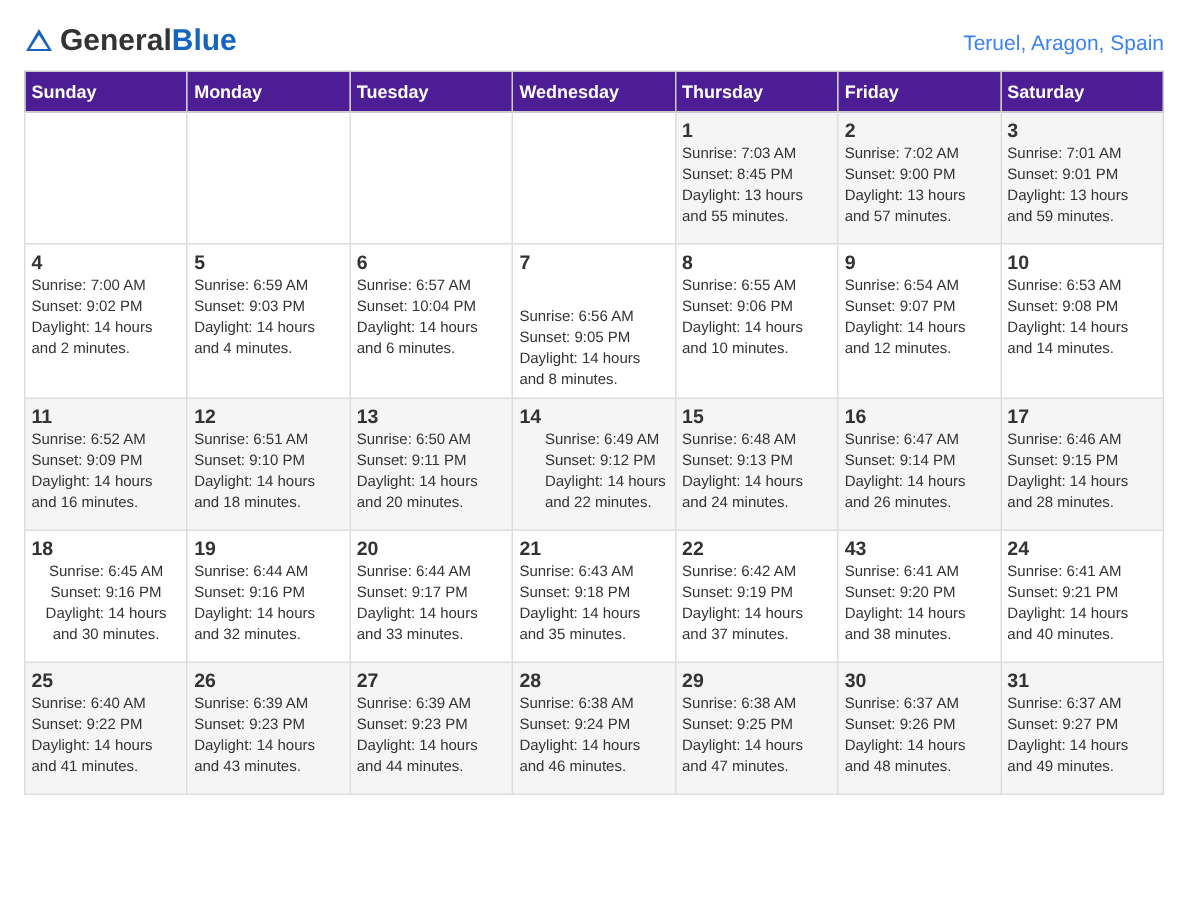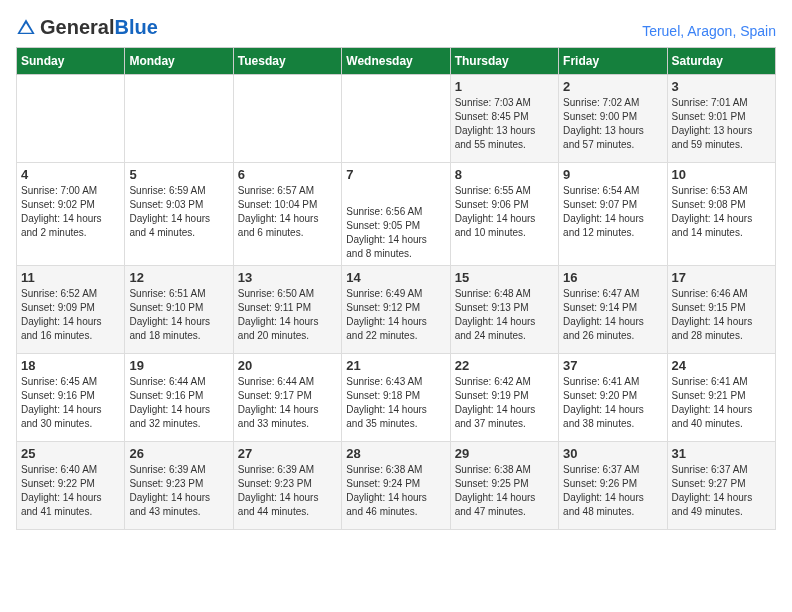--- a/index.html
+++ b/index.html
@@ -6,21 +6,21 @@
     body {
       font-family: Arial, sans-serif;
       background: #fff;
       width: 792px;
       min-height: 612px;
       padding: 16px;
     }
     .header {
       display: flex;
       justify-content: space-between;
-      align-items: flex-end;
+      align-items: center;
       margin-bottom: 8px;
     }
     .logo {
       display: flex;
       align-items: center;
       gap: 4px;
     }
     .logo-text-general {
       font-size: 20px;
       font-weight: bold;
@@ -46,21 +46,21 @@
     .location-title {
       font-size: 14px;
       color: #3b82f6;
     }
     table {
       width: 100%;
       border-collapse: collapse;
       table-layout: fixed;
     }
     thead tr th {
-      background-color: #15803d;
+      background-color: #4c1d95;
       color: #fff;
       font-size: 12px;
       font-weight: bold;
       padding: 6px 4px;
       text-align: left;
       border: 1px solid #ccc;
     }
     tbody tr td {
       vertical-align: top;
       border: 1px solid #ddd;
@@ -215,21 +215,21 @@
         </td>
         <td>
           <span class="day-num">13</span>
           <div class="day-info" style="white-space: pre-line;">Sunrise: 6:50 AM
 Sunset: 9:11 PM
 Daylight: 14 hours
 and 20 minutes.</div>
         </td>
         <td>
           <span class="day-num">14</span>
-          <div class="day-info" style="white-space: pre-line;">Sunrise: 6:49 AM
+          <div class="day-info" style="white-space: pre-line; margin-left: 17px;">Sunrise: 6:49 AM
 Sunset: 9:12 PM
 Daylight: 14 hours
 and 22 minutes.</div>
         </td>
         <td>
           <span class="day-num">15</span>
           <div class="day-info" style="white-space: pre-line;">Sunrise: 6:48 AM
 Sunset: 9:13 PM
 Daylight: 14 hours
 and 24 minutes.</div>
@@ -245,21 +245,21 @@
           <span class="day-num">17</span>
           <div class="day-info" style="white-space: pre-line;">Sunrise: 6:46 AM
 Sunset: 9:15 PM
 Daylight: 14 hours
 and 28 minutes.</div>
         </td>
       </tr>
       <tr>
         <td>
           <span class="day-num">18</span>
-          <div class="day-info" style="white-space: pre-line;">Sunrise: 6:45 AM
+          <div class="day-info" style="white-space: pre-line; text-align: center;">Sunrise: 6:45 AM
 Sunset: 9:16 PM
 Daylight: 14 hours
 and 30 minutes.</div>
         </td>
         <td>
           <span class="day-num">19</span>
           <div class="day-info" style="white-space: pre-line;">Sunrise: 6:44 AM
 Sunset: 9:16 PM
 Daylight: 14 hours
 and 32 minutes.</div>
@@ -279,21 +279,21 @@
 and 35 minutes.</div>
         </td>
         <td>
           <span class="day-num">22</span>
           <div class="day-info" style="white-space: pre-line;">Sunrise: 6:42 AM
 Sunset: 9:19 PM
 Daylight: 14 hours
 and 37 minutes.</div>
         </td>
         <td>
-          <span class="day-num">37</span>
+          <span class="day-num">43</span>
           <div class="day-info" style="white-space: pre-line;">Sunrise: 6:41 AM
 Sunset: 9:20 PM
 Daylight: 14 hours
 and 38 minutes.</div>
         </td>
         <td>
           <span class="day-num">24</span>
           <div class="day-info" style="white-space: pre-line;">Sunrise: 6:41 AM
 Sunset: 9:21 PM
 Daylight: 14 hours

